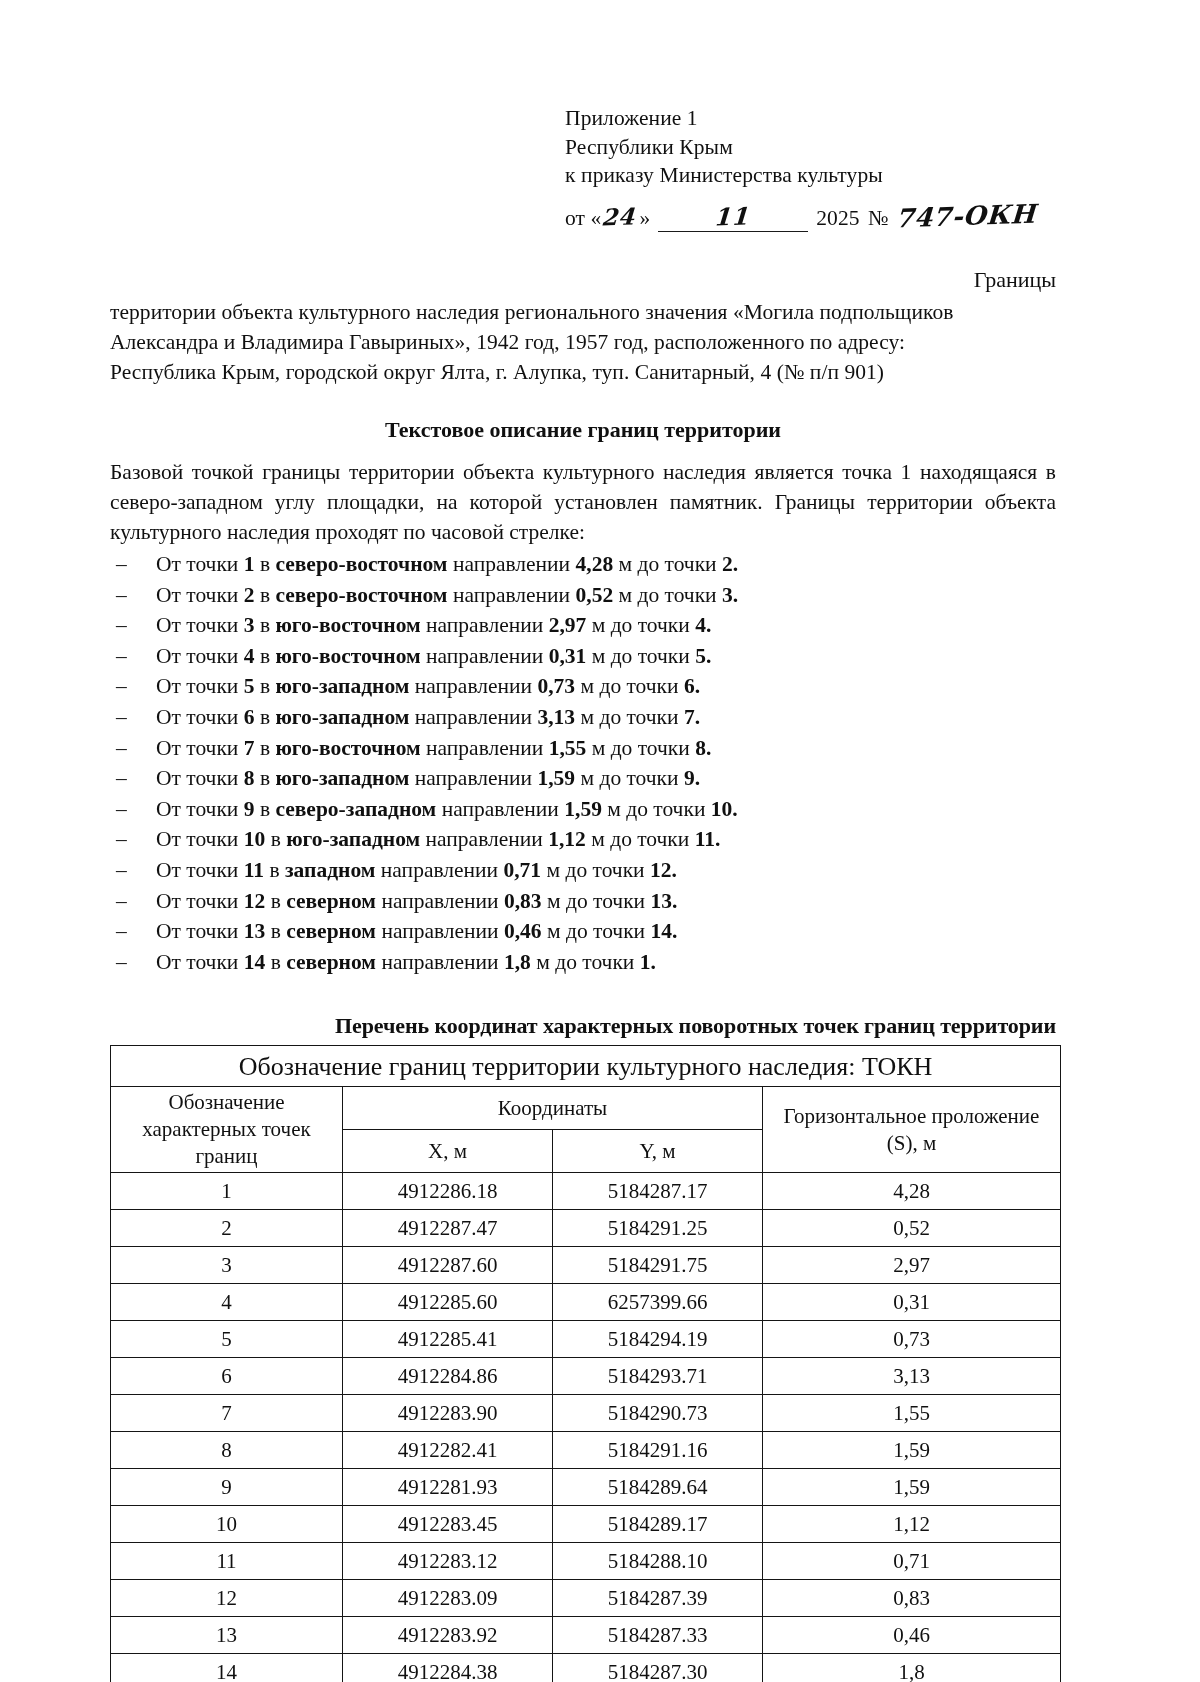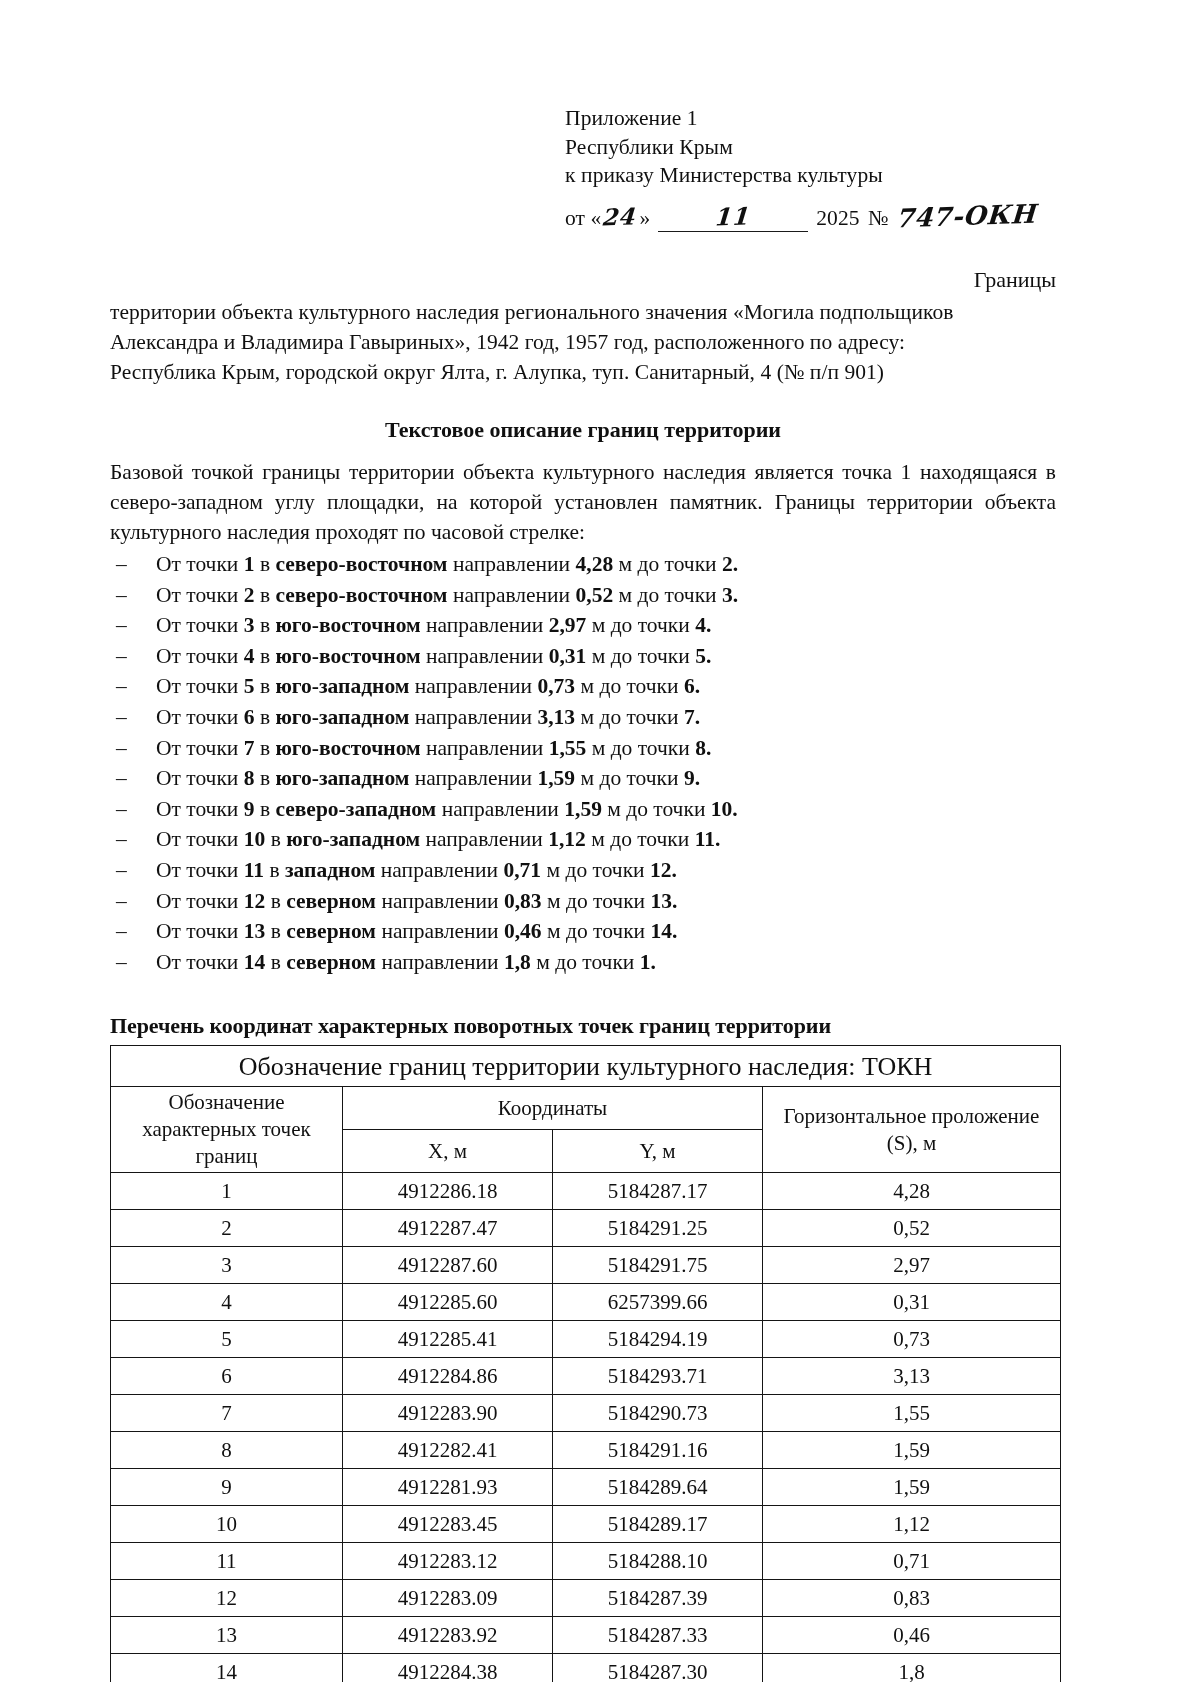--- a/index.html
+++ b/index.html
@@ -118,21 +118,21 @@
     flex: 0 0 46px;
     text-align: left;
     padding-left: 6px;
     box-sizing: border-box;
   }
   .li-text { flex: 1 1 auto; }
   .li-text b { font-weight: 700; }
 
   
   .table-title {
-    text-align: left;
+    text-align: right;
     font-weight: 700;
     font-size: 22px;
     margin-top: 36px;
     margin-bottom: 6px;
     letter-spacing: -0.1px;
   }
   table.coords {
     border-collapse: collapse;
     width: 950px;
     margin: 0;

